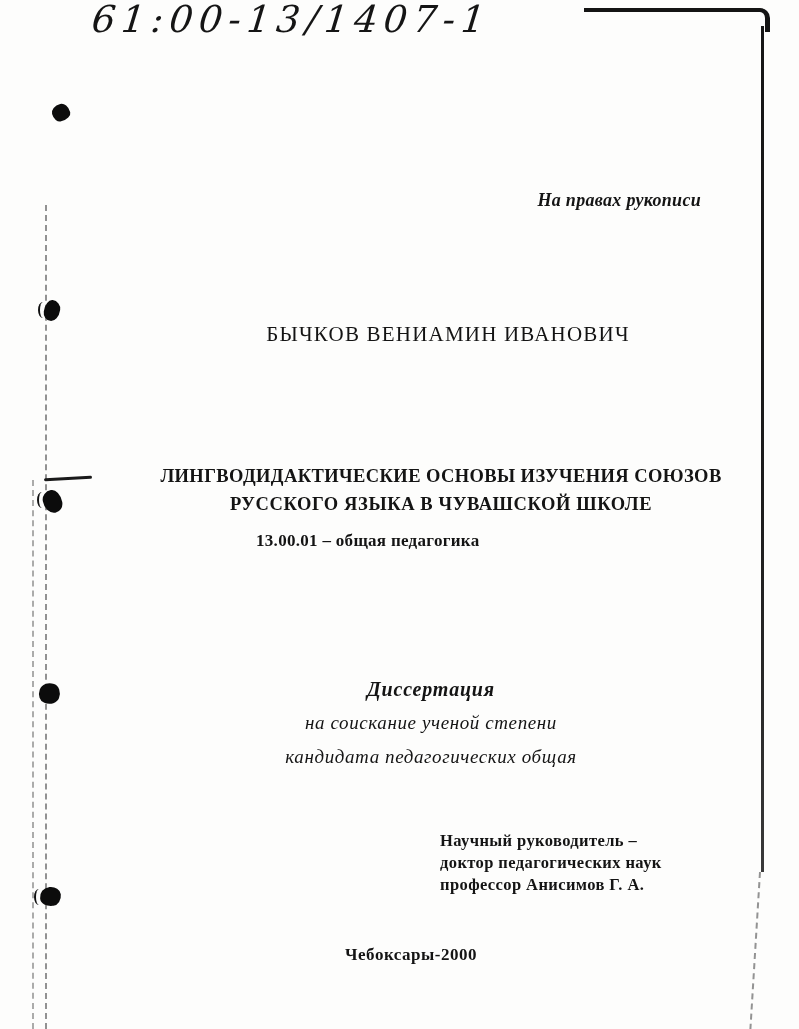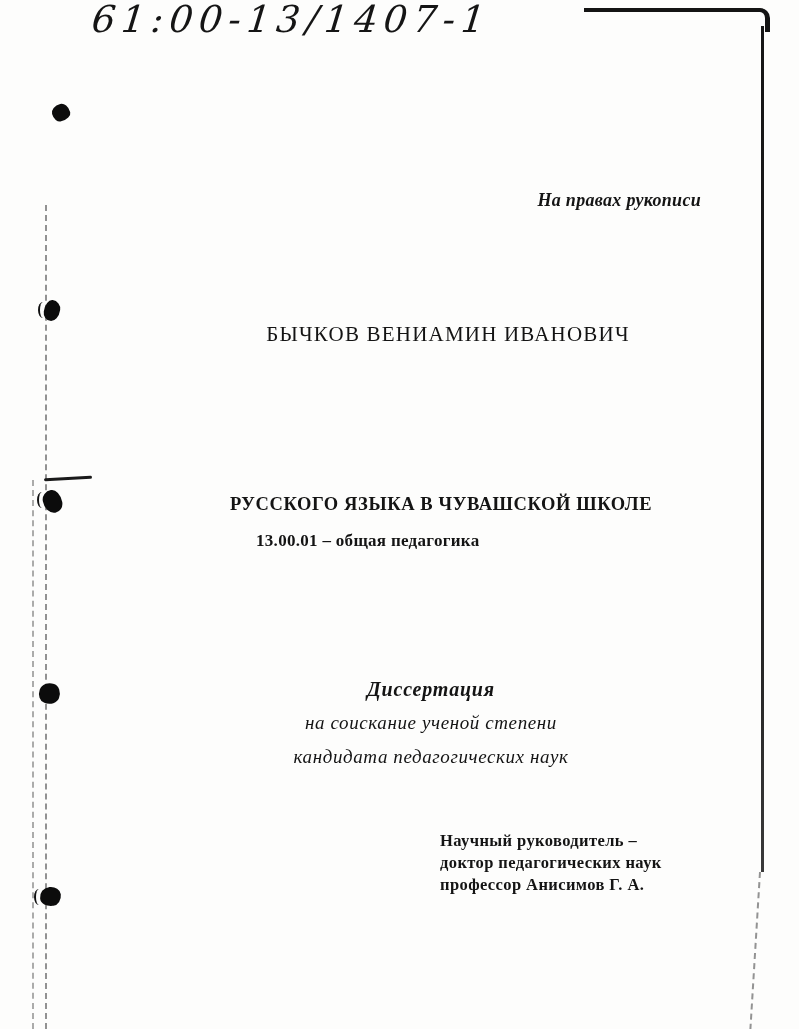--- a/index.html
+++ b/index.html
@@ -113,30 +113,32 @@
   <div class="abs hook hook2"></div>
   <div class="abs hook hook3"></div>
   <div class="abs hook hook5"></div>
   <div class="abs tick-title"></div>
 
 
   <div class="abs manuscript">На правах рукописи</div>
 
   <div class="abs author">БЫЧКОВ ВЕНИАМИН ИВАНОВИЧ</div>
 
+  <div class="abs title1">ЛИНГВОДИДАКТИЧЕСКИЕ ОСНОВЫ ИЗУЧЕНИЯ СОЮЗОВ</div>
   <div class="abs title2">РУССКОГО ЯЗЫКА В ЧУВАШСКОЙ ШКОЛЕ</div>
 
   <div class="abs spec">
     <div>13.00.01 – общая педагогика</div>
   </div>
 
   <div class="abs thesis1">Диссертация</div>
   <div class="abs thesis2">на соискание ученой степени</div>
-  <div class="abs thesis3">кандидата педагогических наук</div>
+  <div class="abs thesis3">кандидата педагогических общая</div>
 
   <div class="abs advisor">
     <div>Научный руководитель –</div>
     <div>доктор педагогических наук</div>
     <div>профессор Анисимов Г. А.</div>
   </div>
 
+  <div class="abs cityyear">Чебоксары-2000</div>
 
 </div>
 
 </body></html>

